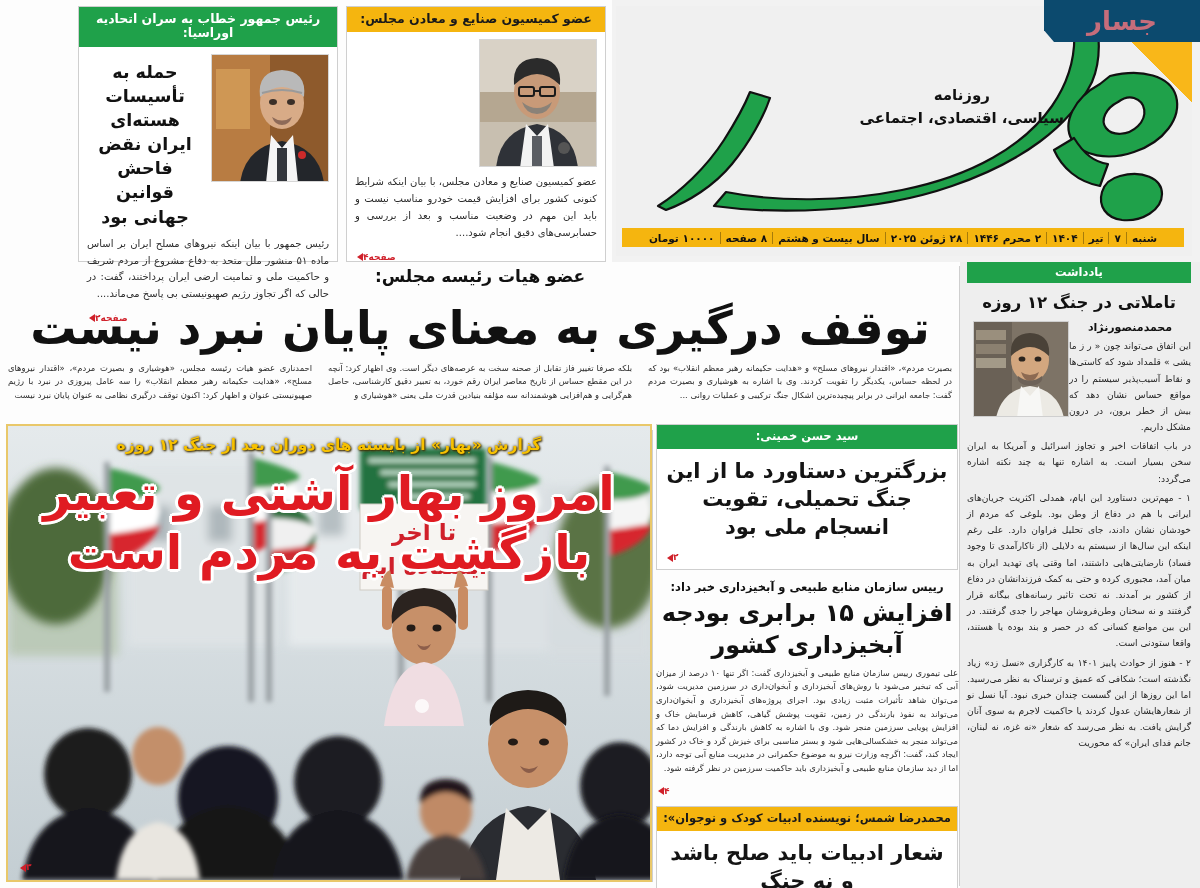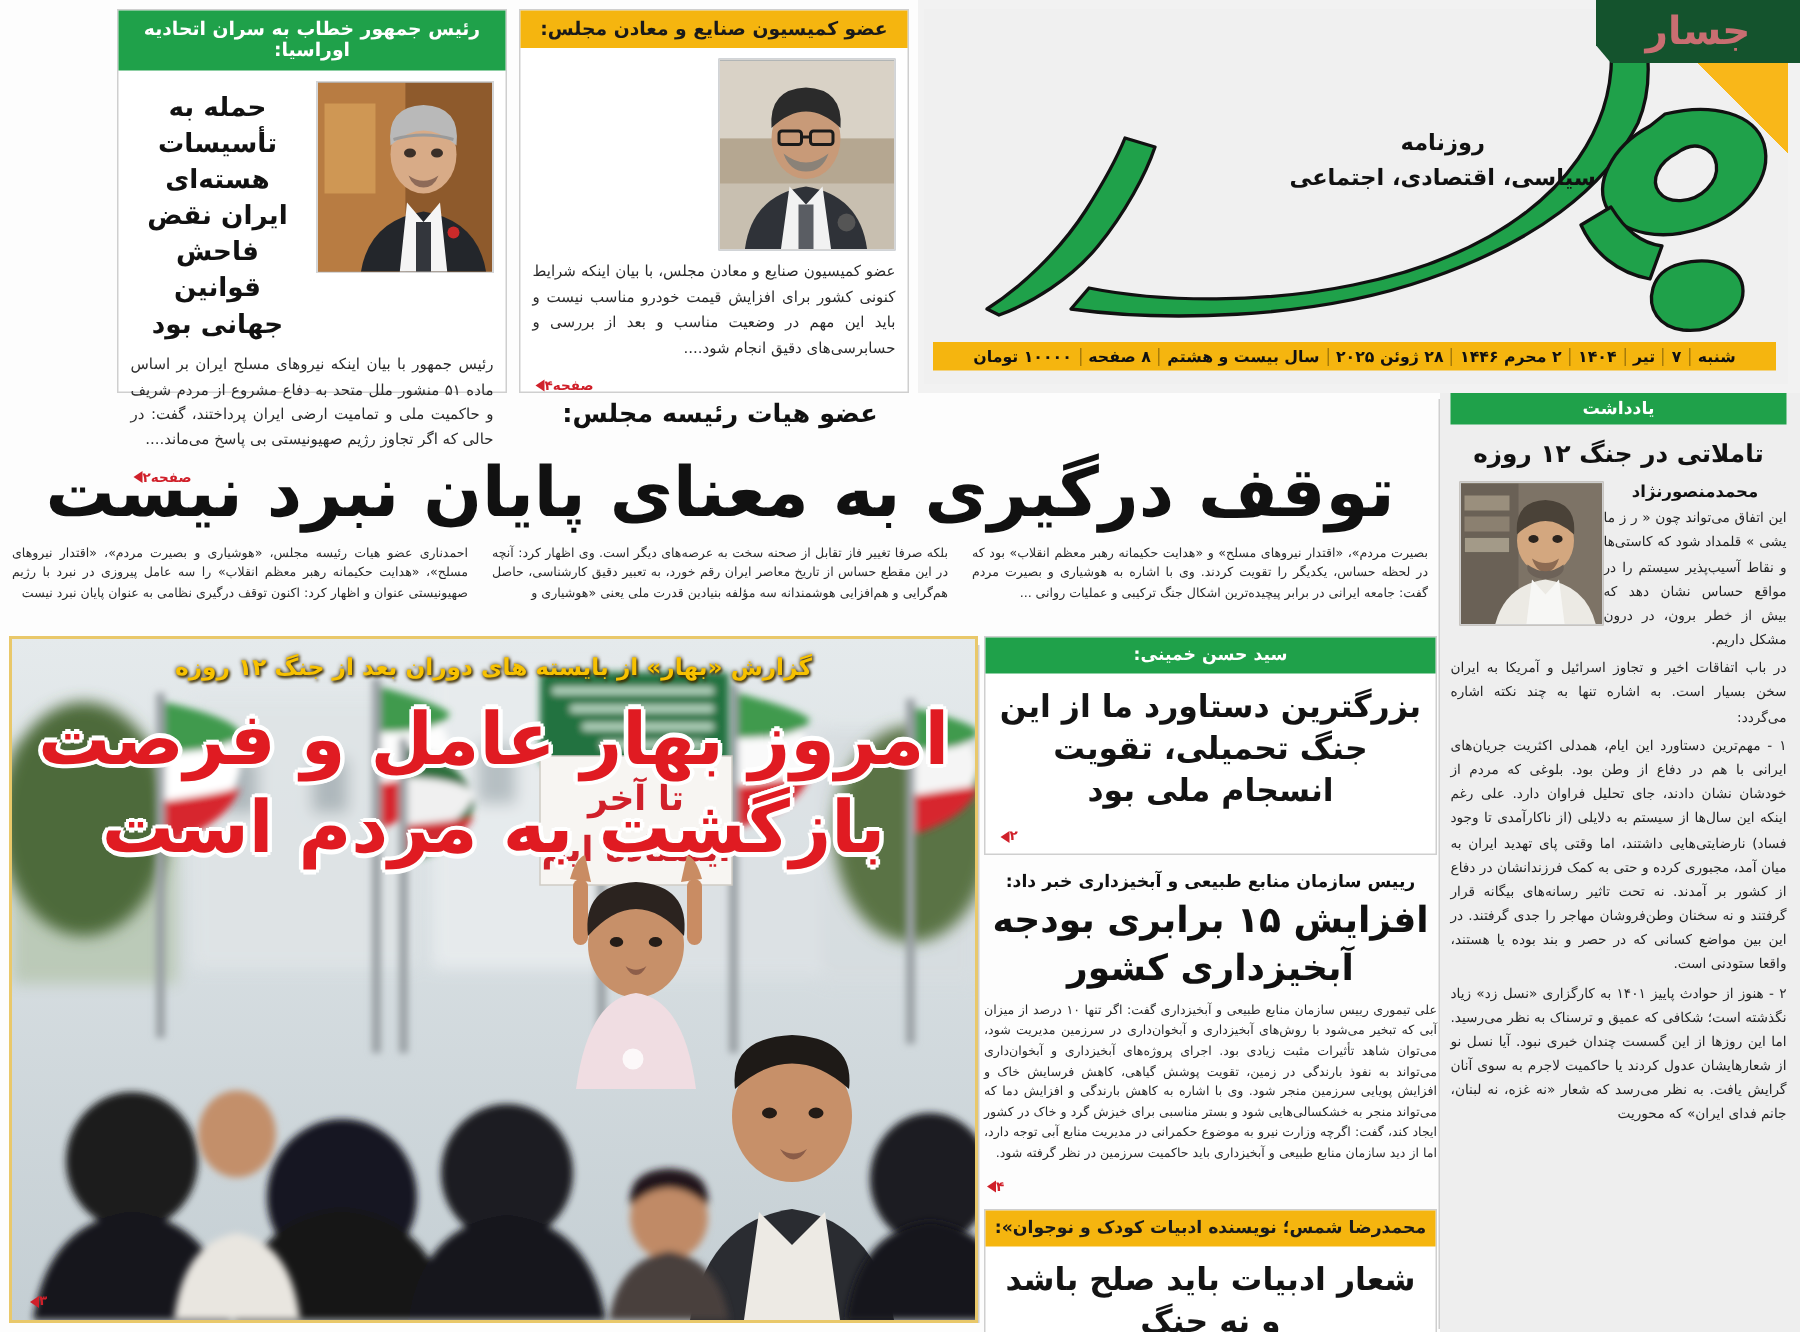--- a/index.html
+++ b/index.html
@@ -50,22 +50,22 @@
   .mast-sub { position:absolute; right:128px; top:78px; text-align:center; font-size:15px; font-weight:bold; color:#111; line-height:1.5; z-index:4;}
   .logo-svg { position:absolute; right:10px; top:4px; width:560px; height:218px; z-index:2;}
   .datebar {
     position:absolute; left:6px; right:8px; bottom:9px; height:19px;
     background:#f5b50f; color:#111; font-size:10.5px; font-weight:bold;
     display:flex; align-items:center; justify-content:center; gap:0px; z-index:5;
   }
   .datebar span { padding:0 5px; border-left:1px solid rgba(0,0,0,.32); white-space:nowrap; }
   .datebar span:last-child { border-left:none; }
   .watermark {
-    position:absolute; right:0; top:0; width:136px; height:42px;
-    background:#14532d; z-index:6; overflow:hidden;
+    position:absolute; right:0; top:0; width:156px; height:42px;
+    background:#0c4a6e; z-index:6; overflow:hidden;
     clip-path: polygon(0 0, 100% 0, 100% 100%, 10px 100%, 0 72%);
   }
   .watermark span {
     position:absolute; inset:0; display:flex; align-items:center; justify-content:center;
     color:#e8747e; font-size:26px; font-weight:bold; letter-spacing:2px; opacity:.85;
   }
 
   
   .lead { position:absolute; left:0; top:262px; width:960px; height:158px; padding:4px 8px 0 8px; }
   .lead-kicker { text-align:center; font-size:17px; font-weight:bold; color:#111; margin-bottom:17px;}
@@ -382,21 +382,21 @@
           <path d="M412 378 q26 -24 52 0 q2 -24 -26 -25 q-28 1 -26 25z" fill="#20191a"></path>
           <path d="M398 454 q6 -40 40 -46 q34 6 40 46 z" fill="#4a3f3c"></path>
         </g>
         <ellipse cx="612" cy="360" rx="40" ry="44" fill="#1c1c22" filter="url(#blur3)"></ellipse>
         <path d="M556 454 q8 -60 56 -66 q50 6 58 66 z" fill="#16161b" filter="url(#blur3)"></path>
       </g>
     </svg>
 
     <div class="mp-kicker">گزارش «بهار» از بایسته های دوران بعد از جنگ ۱۲ روزه</div>
     <div class="mp-hl">
-      <div>امروز بهار عامل و فرصت</div>
+      <div>امروز بهار آشتی و تعبیر</div>
       <div>بازگشت به مردم است</div>
     </div>
     <div class="mp-foot">
       <span class="pnum"><span class="tri"></span><span>۳</span></span>
     </div>
   </div>
 
   <div class="midcol">
 
     <div class="midbox">

